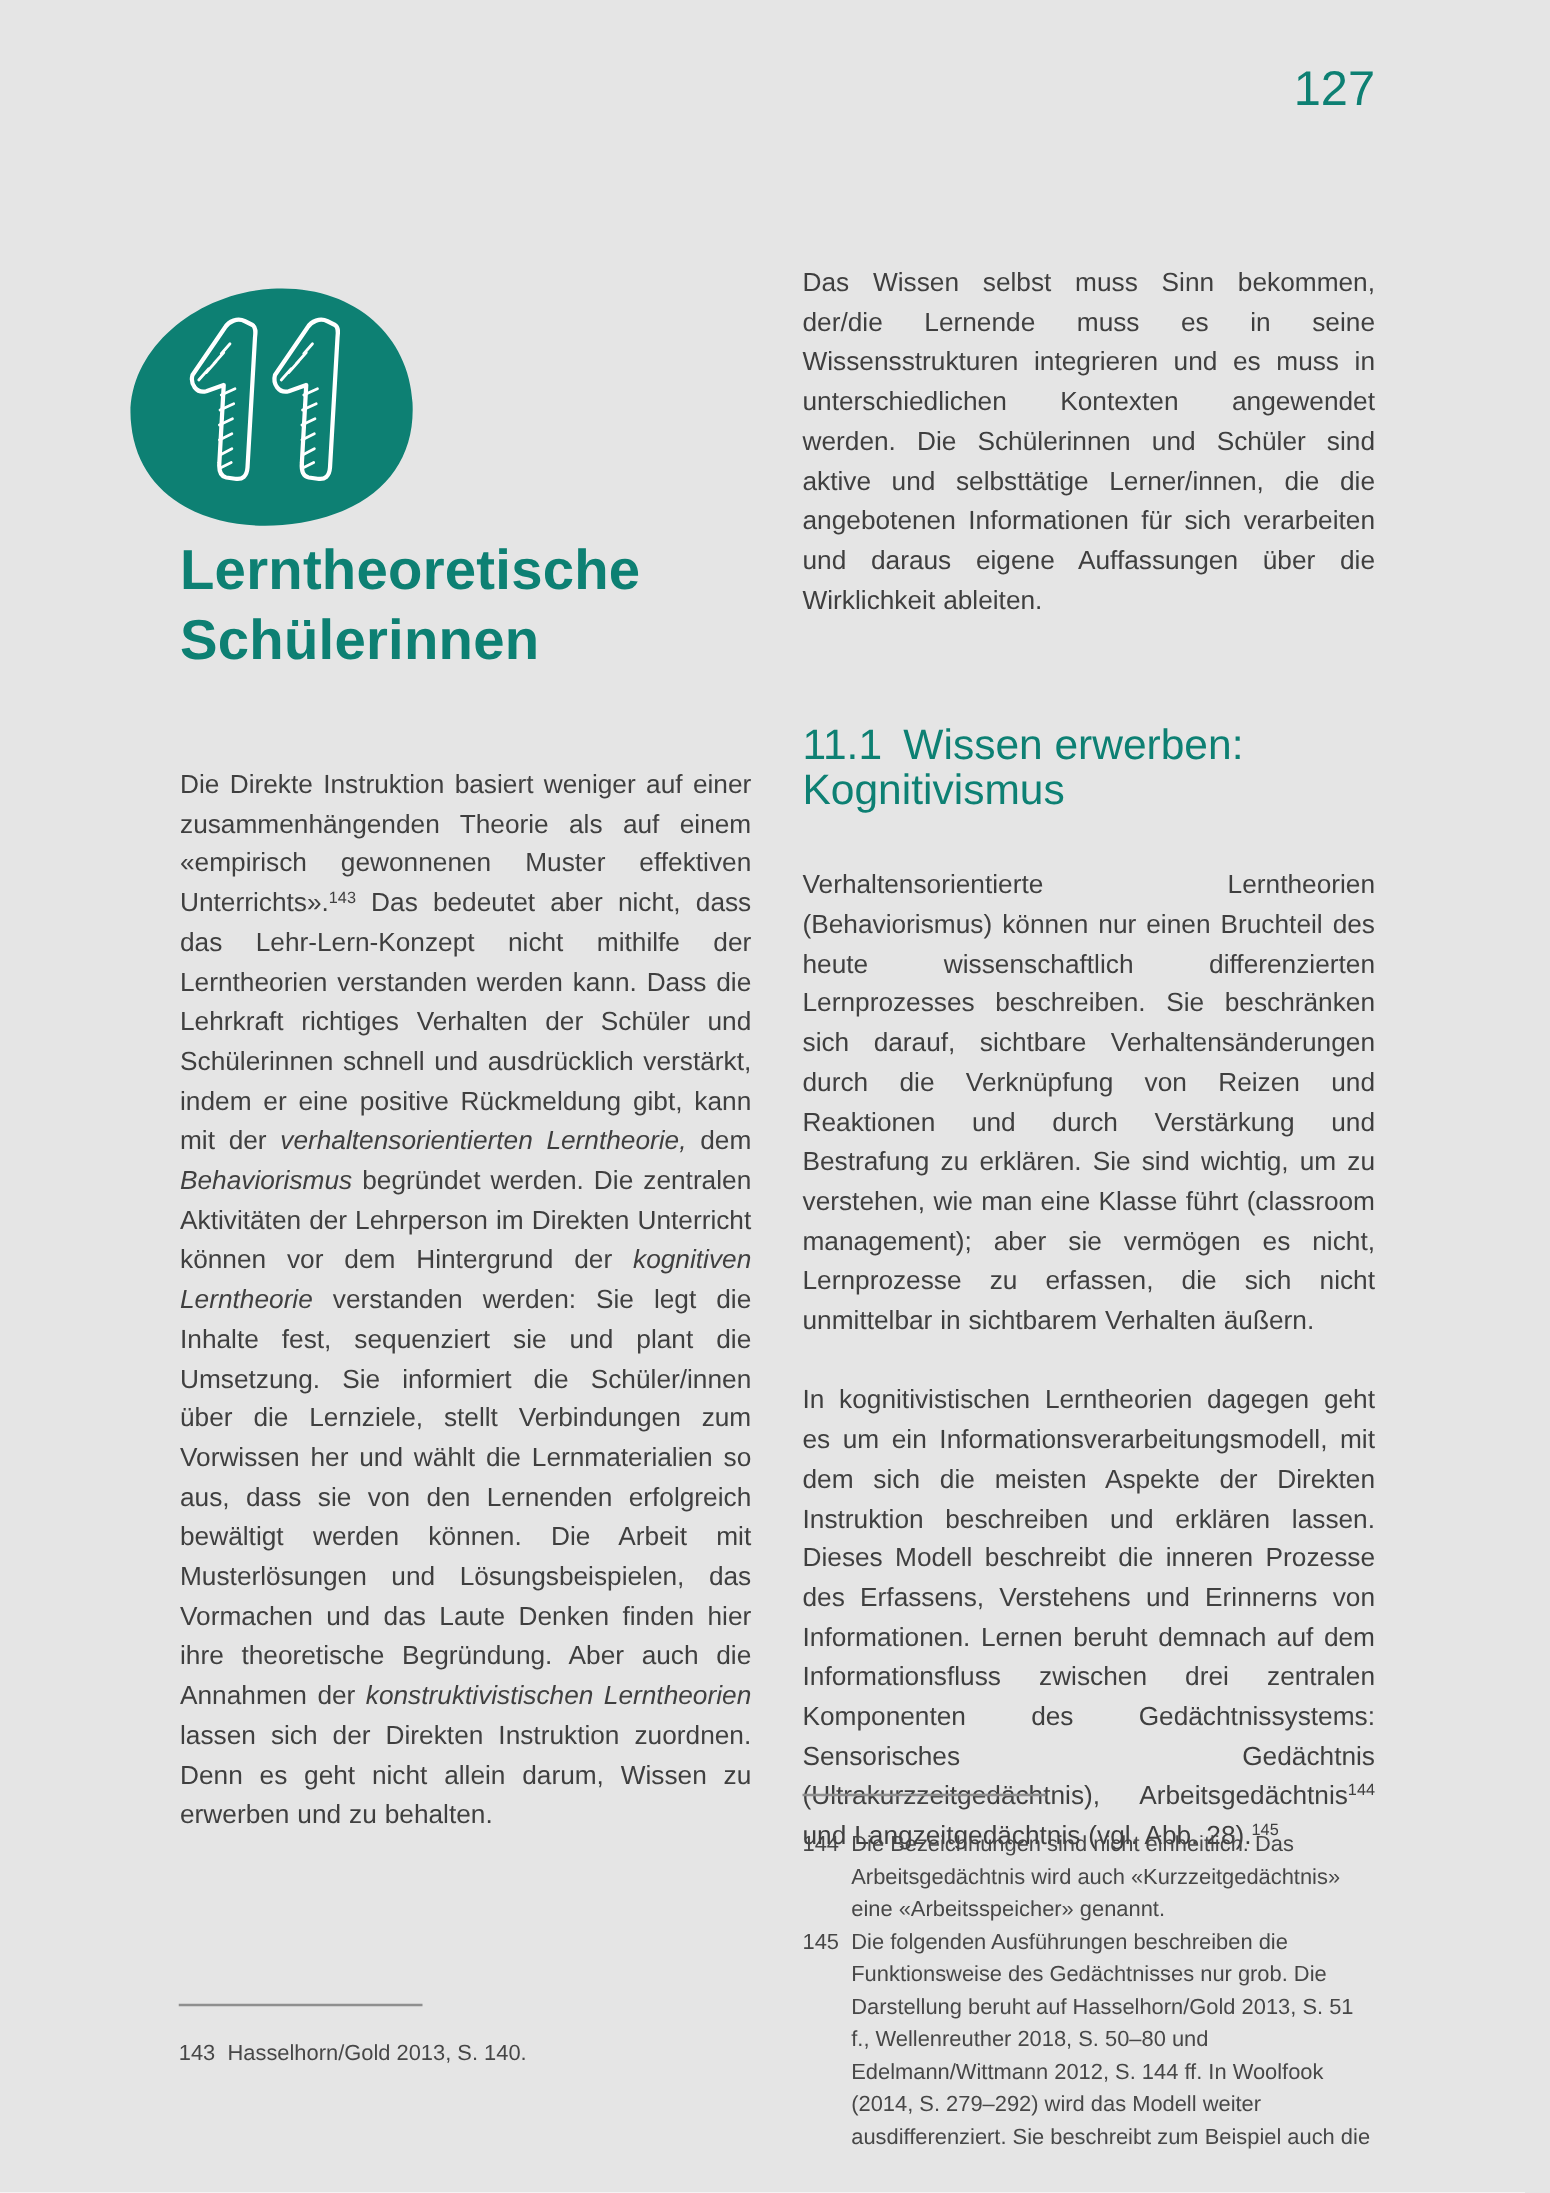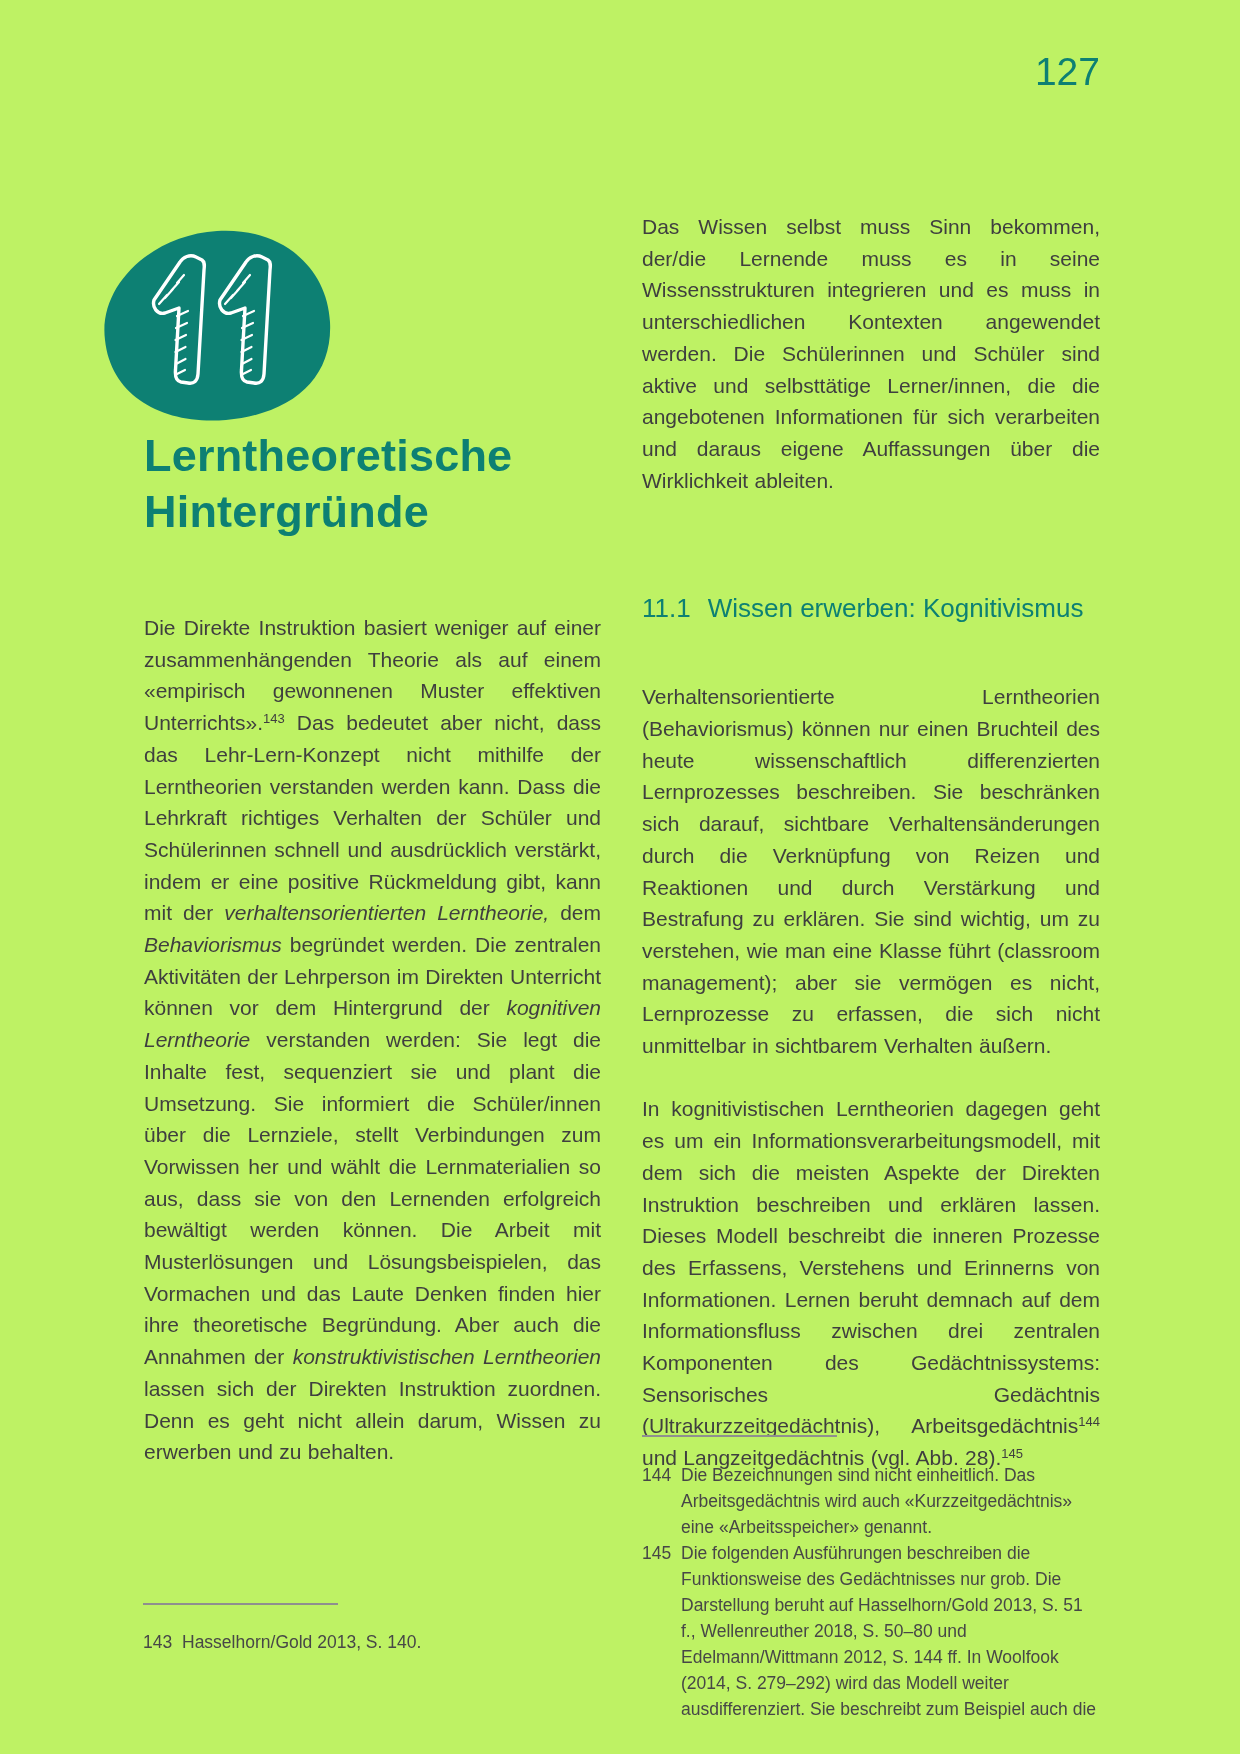--- a/index.html
+++ b/index.html
@@ -1,19 +1,19 @@
 <!DOCTYPE html>
 <html lang="de"><head>
 <meta charset="utf-8">
 <style>
   html,body{margin:0;padding:0;background:#ffffff;}
   .page{
     position:relative;
     width:1240px;height:1754px;
-    background:#bef264;
+    background:#e5e5e5;
     font-family:"Liberation Sans", sans-serif;
     color:#3f3f3f;
     overflow:hidden;
   }
   .page-number{
     position:absolute;top:50px;left:920px;width:180px;
     text-align:right;
     font-size:39px;line-height:44px;
     color:#0d8073;
   }
@@ -33,21 +33,21 @@
     font-size:21px;line-height:31.7px;
     text-align:justify;
     margin:0 0 31.7px 0;
     word-spacing:.5px;
   }
   .body-p:last-child{margin-bottom:0;}
   .body-p i{font-style:italic;}
   sup{font-size:13px;line-height:0;vertical-align:7px;letter-spacing:0;}
   .section-heading{
     color:#0d8073;
-    font-size:26px;line-height:61px;font-weight:400;
+    font-size:34px;line-height:36px;font-weight:400;
     margin:82px 0 42px 0;
   }
   .section-heading .section-number{margin-right:17px;}
   .footnotes{
     position:absolute;
     font-size:17.5px;line-height:26px;color:#474747;
   }
   .footnotes-left{left:143px;top:1603px;width:457px;}
   .footnotes-right{left:642px;top:1435px;width:458px;}
   .fn-rule{
@@ -77,21 +77,21 @@
 
       <g transform="translate(122,28)">
         <path d="M2,46 L28,8 C31,3 38,0 44,3 L50,6 C53,8 52.5,12 52,16 L46,120 C45.5,127 42,130 36,129 L29,128 C24,127 23,122 23.5,116 L27,54 L13,59 C5,61 0,53 2,46 Z"></path>
         <path stroke-width="2.2" d="M25,62 L36,57 M24,74 L35,69 M23.5,86 L34,81 M23.5,98 L33.5,93 M24,110 L33.5,105 M25,120 L33,116 M7,50 L15,41 M13,44 L21,35 M19,37 L27,28 M25,29 L32,21"></path>
       </g>
     </g>
   </svg>
 
   <h1 class="chapter-title" style="margin:0;">
     <span>Lerntheoretische</span>
-    <span>Hintergründe</span>
+    <span>Schülerinnen</span>
   </h1>
 
   <div class="col col-left">
     <p class="body-p"><span>Die Direkte Instruktion basiert weniger auf einer zusammenhängenden Theorie als auf einem «empirisch gewonnenen Muster effektiven Unterrichts».</span><sup>143</sup><span> Das bedeutet aber nicht, dass das Lehr-Lern-Konzept nicht mithilfe der Lerntheorien verstanden werden kann. Dass die Lehrkraft richtiges Verhalten der Schüler und Schülerinnen schnell und ausdrücklich verstärkt, indem er eine positive Rückmeldung gibt, kann mit der </span><i>verhaltensorientierten Lerntheorie,</i><span> dem </span><i>Behaviorismus</i><span> begründet werden. Die zentralen Aktivitäten der Lehrperson im Direkten Unterricht können vor dem Hintergrund der </span><i>kognitiven Lerntheorie</i><span> verstanden werden: Sie legt die Inhalte fest, sequenziert sie und plant die Umsetzung. Sie informiert die Schüler/innen über die Lernziele, stellt Verbindungen zum Vorwissen her und wählt die Lernmaterialien so aus, dass sie von den Lernenden erfolgreich bewältigt werden können. Die Arbeit mit Musterlösungen und Lösungsbeispielen, das Vormachen und das Laute Denken finden hier ihre theoretische Begründung. Aber auch die Annahmen der </span><i>konstruktivistischen Lerntheorien</i><span> lassen sich der Direkten Instruktion zuordnen. Denn es geht nicht allein darum, Wissen zu erwerben und zu behalten.</span></p>
   </div>
 
   <div class="col col-right">
     <p class="body-p"><span>Das Wissen selbst muss Sinn bekommen, der/die Lernende muss es in seine Wissensstrukturen integrieren und es muss in unterschiedlichen Kontexten angewendet werden. Die Schülerinnen und Schüler sind aktive und selbsttätige Lerner/innen, die die angebotenen Informationen für sich verarbeiten und daraus eigene Auffassungen über die Wirklichkeit ableiten.</span></p>
 
     <h2 class="section-heading" style="font-weight:400;">

